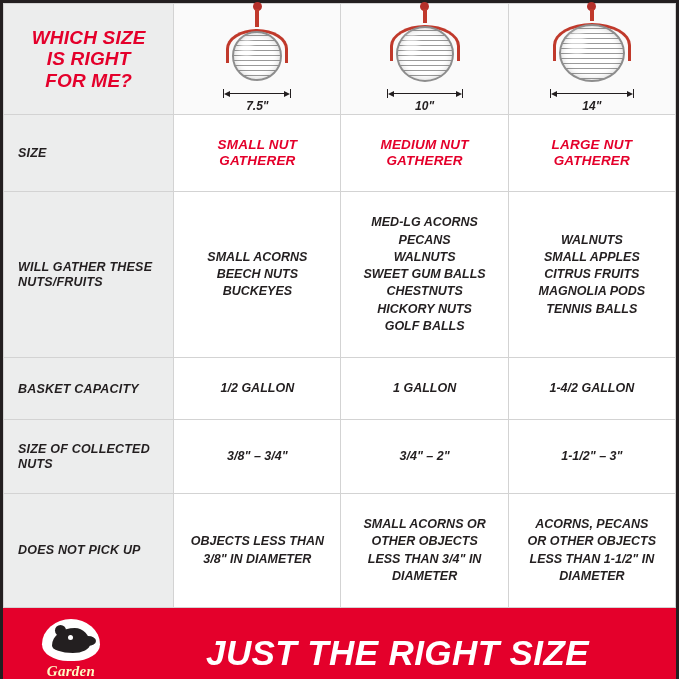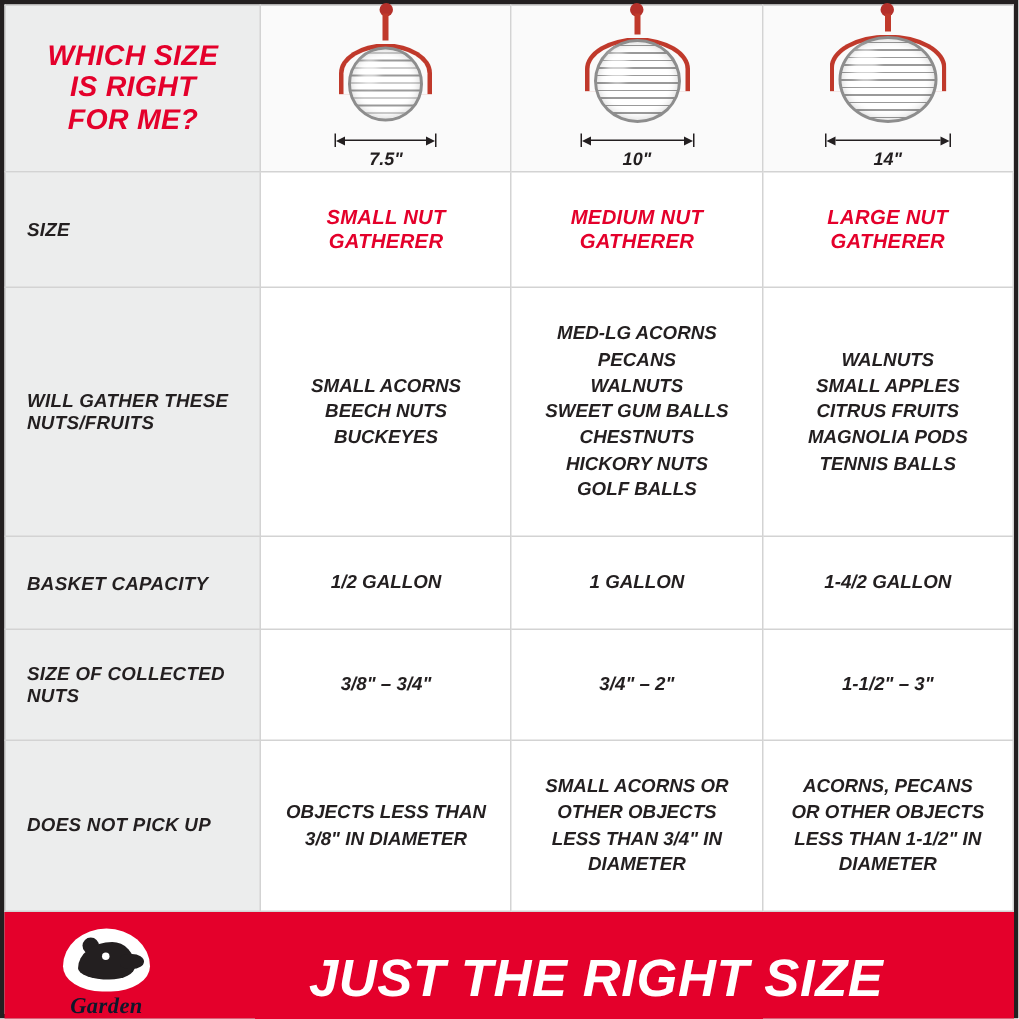--- a/index.html
+++ b/index.html
@@ -244,21 +244,21 @@
     border-radius: 50%;
     background: #231f20;
   }
   .logo-text {
     margin-top: 3px;
     text-align: center;
     line-height: 1.0;
   }
   .logo-text .l1, .logo-text .l2 {
     display: block;
-    color: #0f172a;
+    color: #fef9c3;
     font-weight: bold;
     font-size: 15px;
     font-family: "Liberation Serif", serif;
     font-style: italic;
     letter-spacing: .3px;
   }
   .banner-text {
     flex: 1;
     text-align: center;
     padding-left: 4px;

